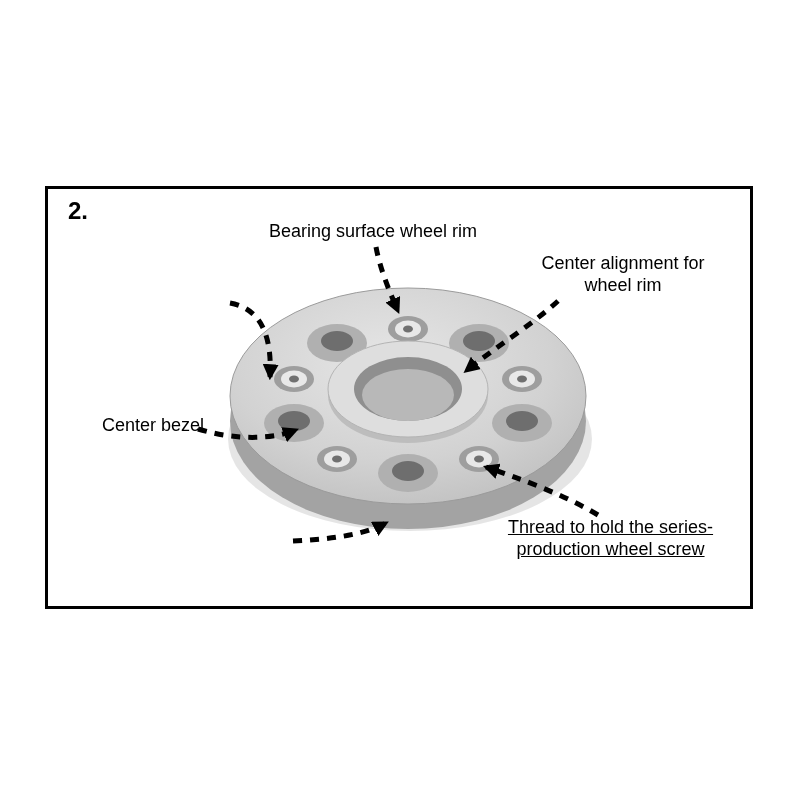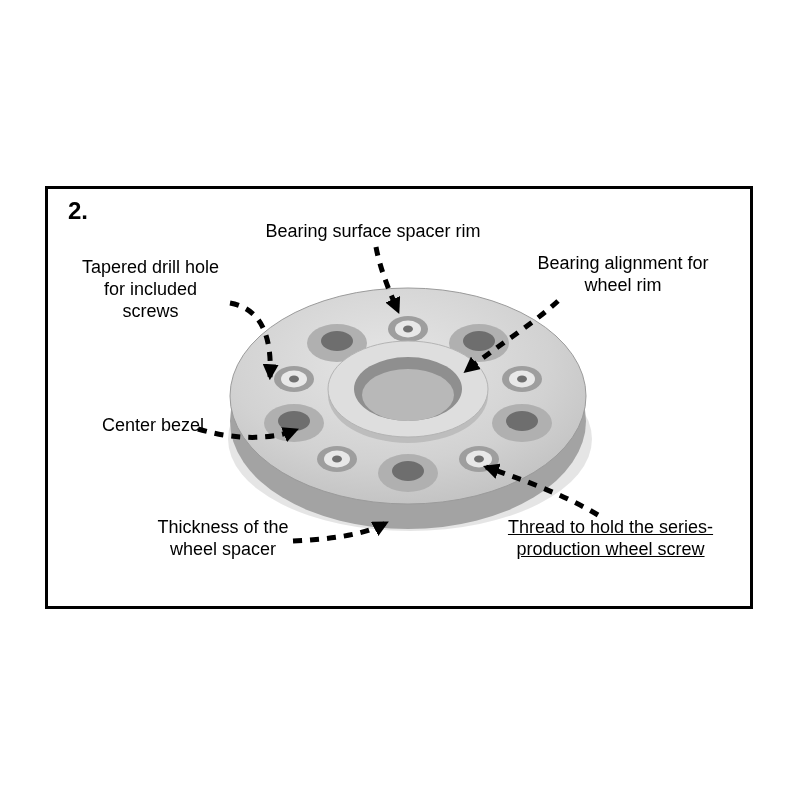--- a/index.html
+++ b/index.html
@@ -113,26 +113,21 @@
         <path d="M 182,114 C 215,120 224,150 222,188" marker-end="url(#ah)"></path>
         <path d="M 510,112 C 485,135 445,160 418,182" marker-end="url(#ah)"></path>
         <path d="M 150,240 C 190,252 225,250 248,241" marker-end="url(#ah)"></path>
         <path d="M 245,352 C 285,350 315,346 338,334" marker-end="url(#ah)"></path>
         <path d="M 550,326 C 515,305 470,289 438,278" marker-end="url(#ah)"></path>
       </g>
     </svg>
 
     <div class="fig-number">2.</div>
 
-    <div class="label lbl-bearing">Bearing surface spacer rim</div>
-    <div class="label lbl-tapered">Tapered drill hole
-for included
-screws</div>
-    <div class="label lbl-center">Bearing alignment for
+    <div class="label lbl-bearing">Bearing surface wheel rim</div>
+    <div class="label lbl-center">Center alignment for
 wheel rim</div>
     <div class="label lbl-bezel">Center bezel</div>
-    <div class="label lbl-thickness">Thickness of the
-wheel spacer</div>
     <div class="label lbl-thread">Thread to hold the series-
 production wheel screw</div>
 
   </div>
 </div>
 
 </body></html>

